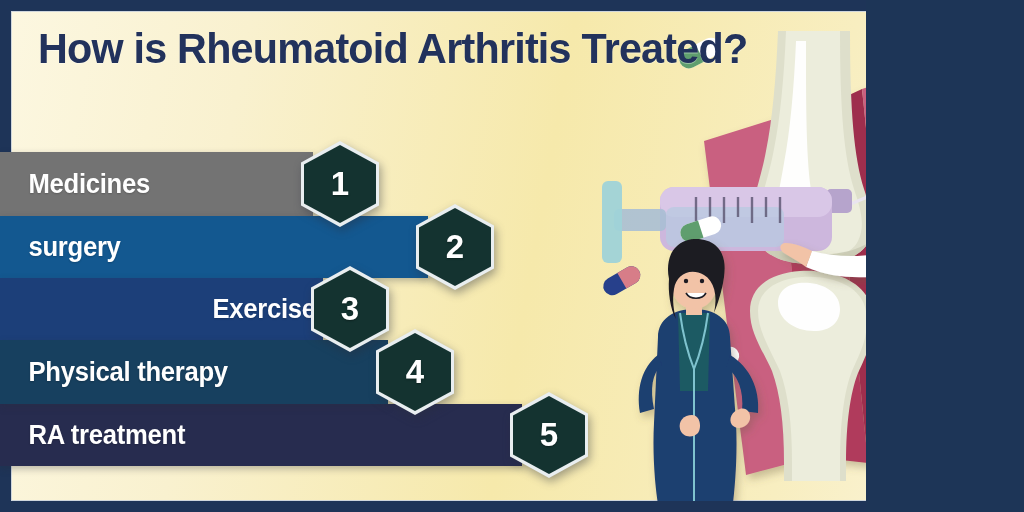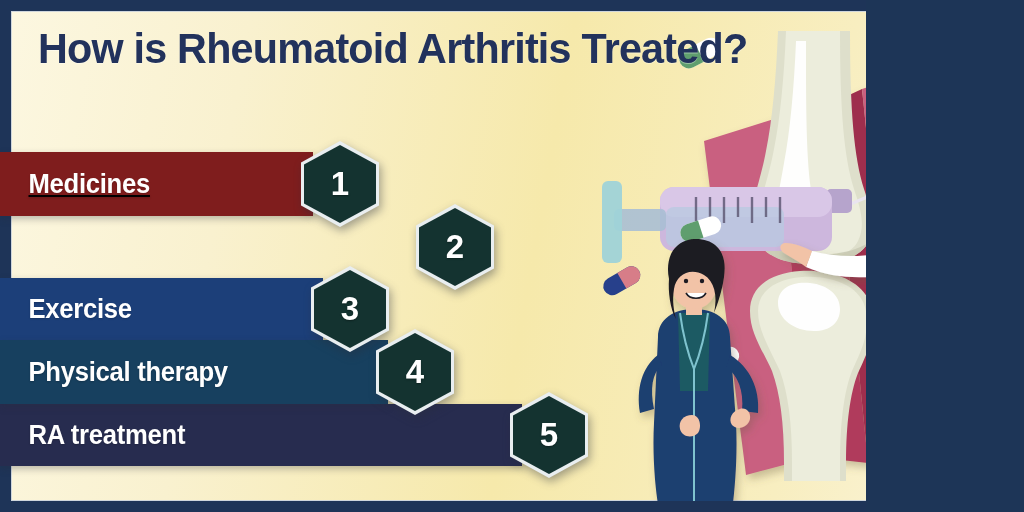--- a/index.html
+++ b/index.html
@@ -302,24 +302,27 @@
         <g></g>
 
       </g>
     </svg>
   </div>
 
   <div class="title">How is Rheumatoid Arthritis Treated?</div>
 
   <div class="bars">
 
-    <div class="bar" id="bar0" style="top: 152px; width: 313px; height: 64px; background: #7f1d1d; text-decoration: underline;">
+    <div class="bar" id="bar0" style="top: 152px; width: 313px; height: 64px; background: #737373;">
       <span class="lbl">Medicines</span>
     </div>
-    <div class="bar" id="bar2" style="top: 278px; width: 323px; height: 62px; background: rgb(28, 63, 121);">
+    <div class="bar" id="bar1" style="top: 216px; width: 428px; height: 62px; background: rgb(19, 88, 144);">
+      <span class="lbl">surgery</span>
+    </div>
+    <div class="bar" id="bar2" style="top: 278px; width: 323px; height: 62px; background: rgb(28, 63, 121); justify-content: flex-end;">
       <span class="lbl">Exercise</span>
     </div>
     <div class="bar" id="bar4" style="top: 404px; width: 522px; height: 62px; background: rgb(39, 44, 79);">
       <span class="lbl">RA treatment</span>
     </div>
     <div class="bar" id="bar3" style="top: 340px; width: 388px; height: 64px; background: rgb(23, 64, 95);">
       <span class="lbl">Physical therapy</span>
     </div>
 
     <div class="hex" id="hex0" style="left: 301px; top: 141px;">

